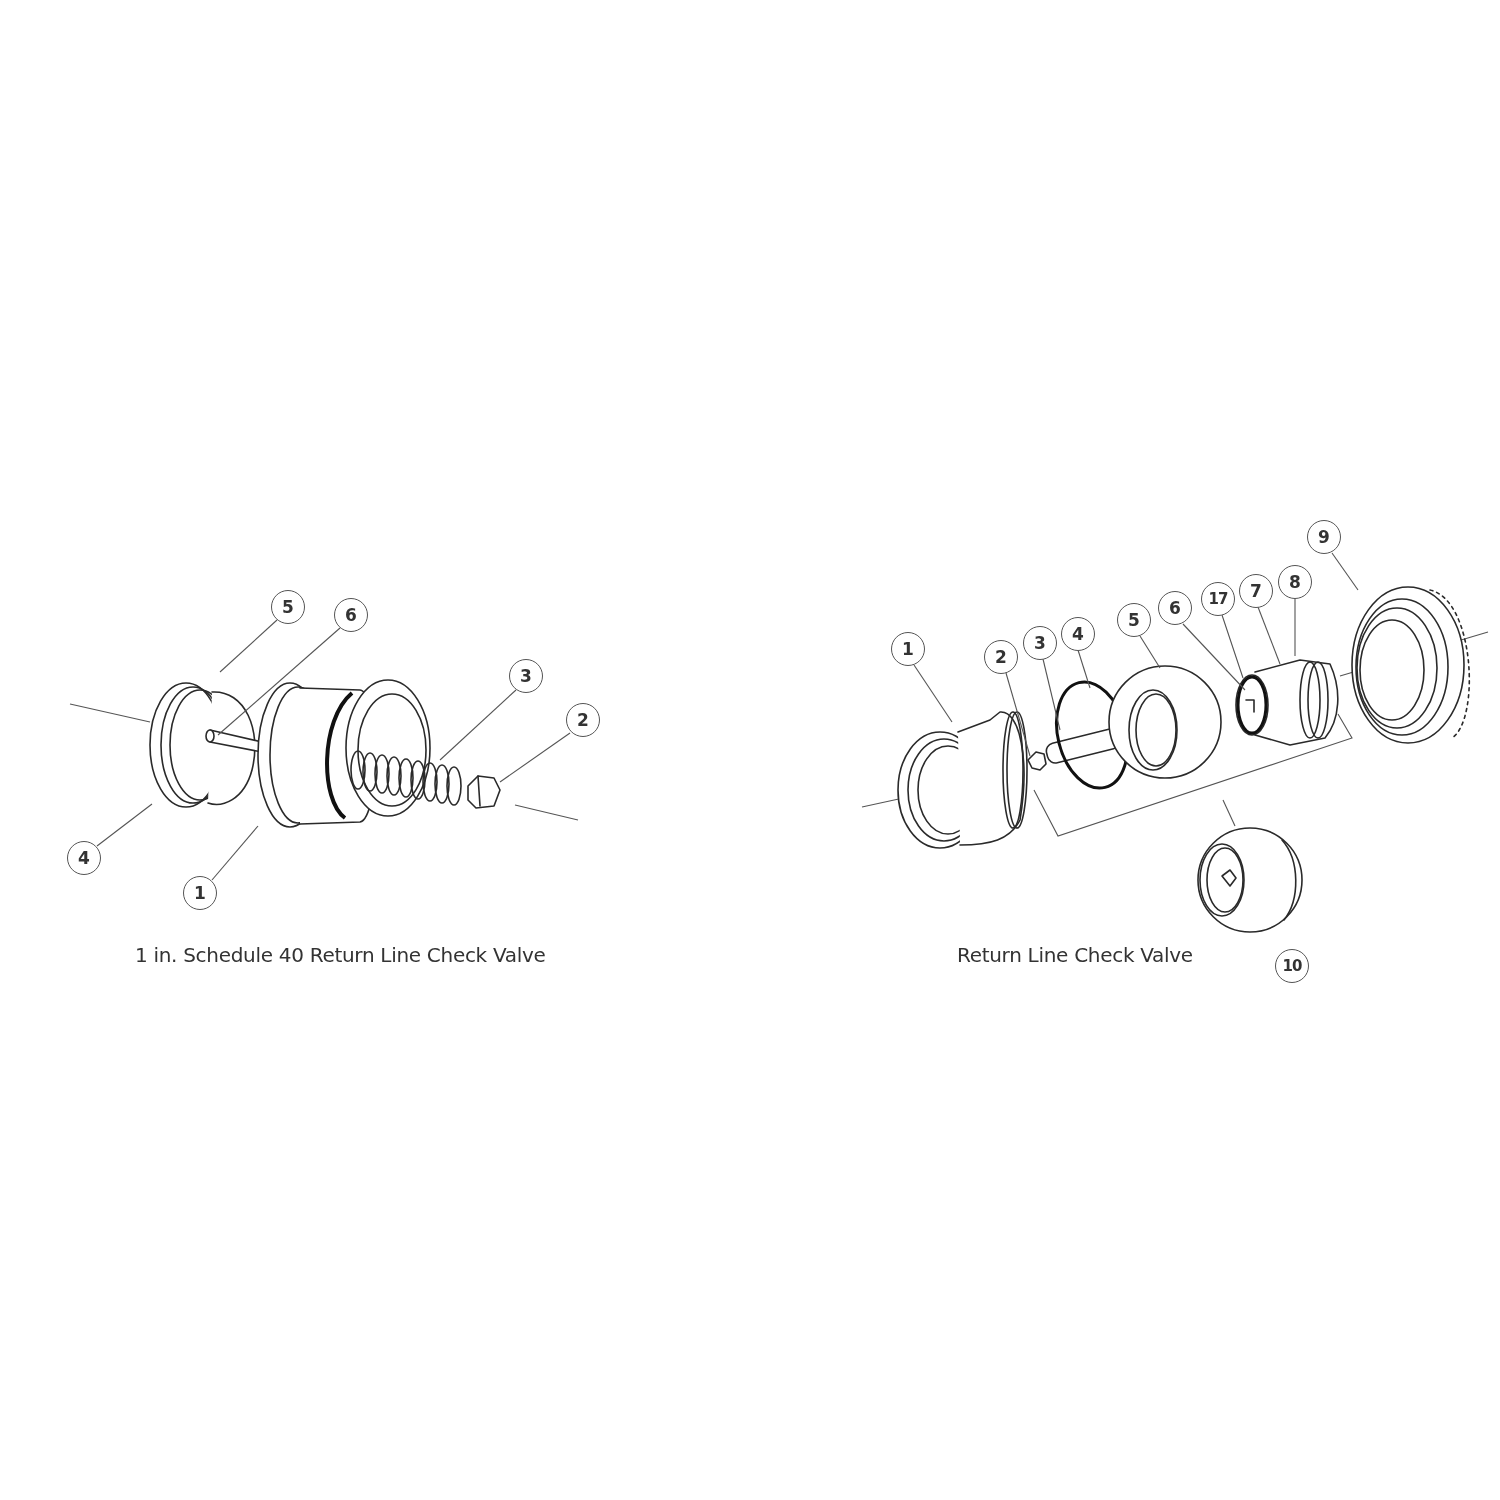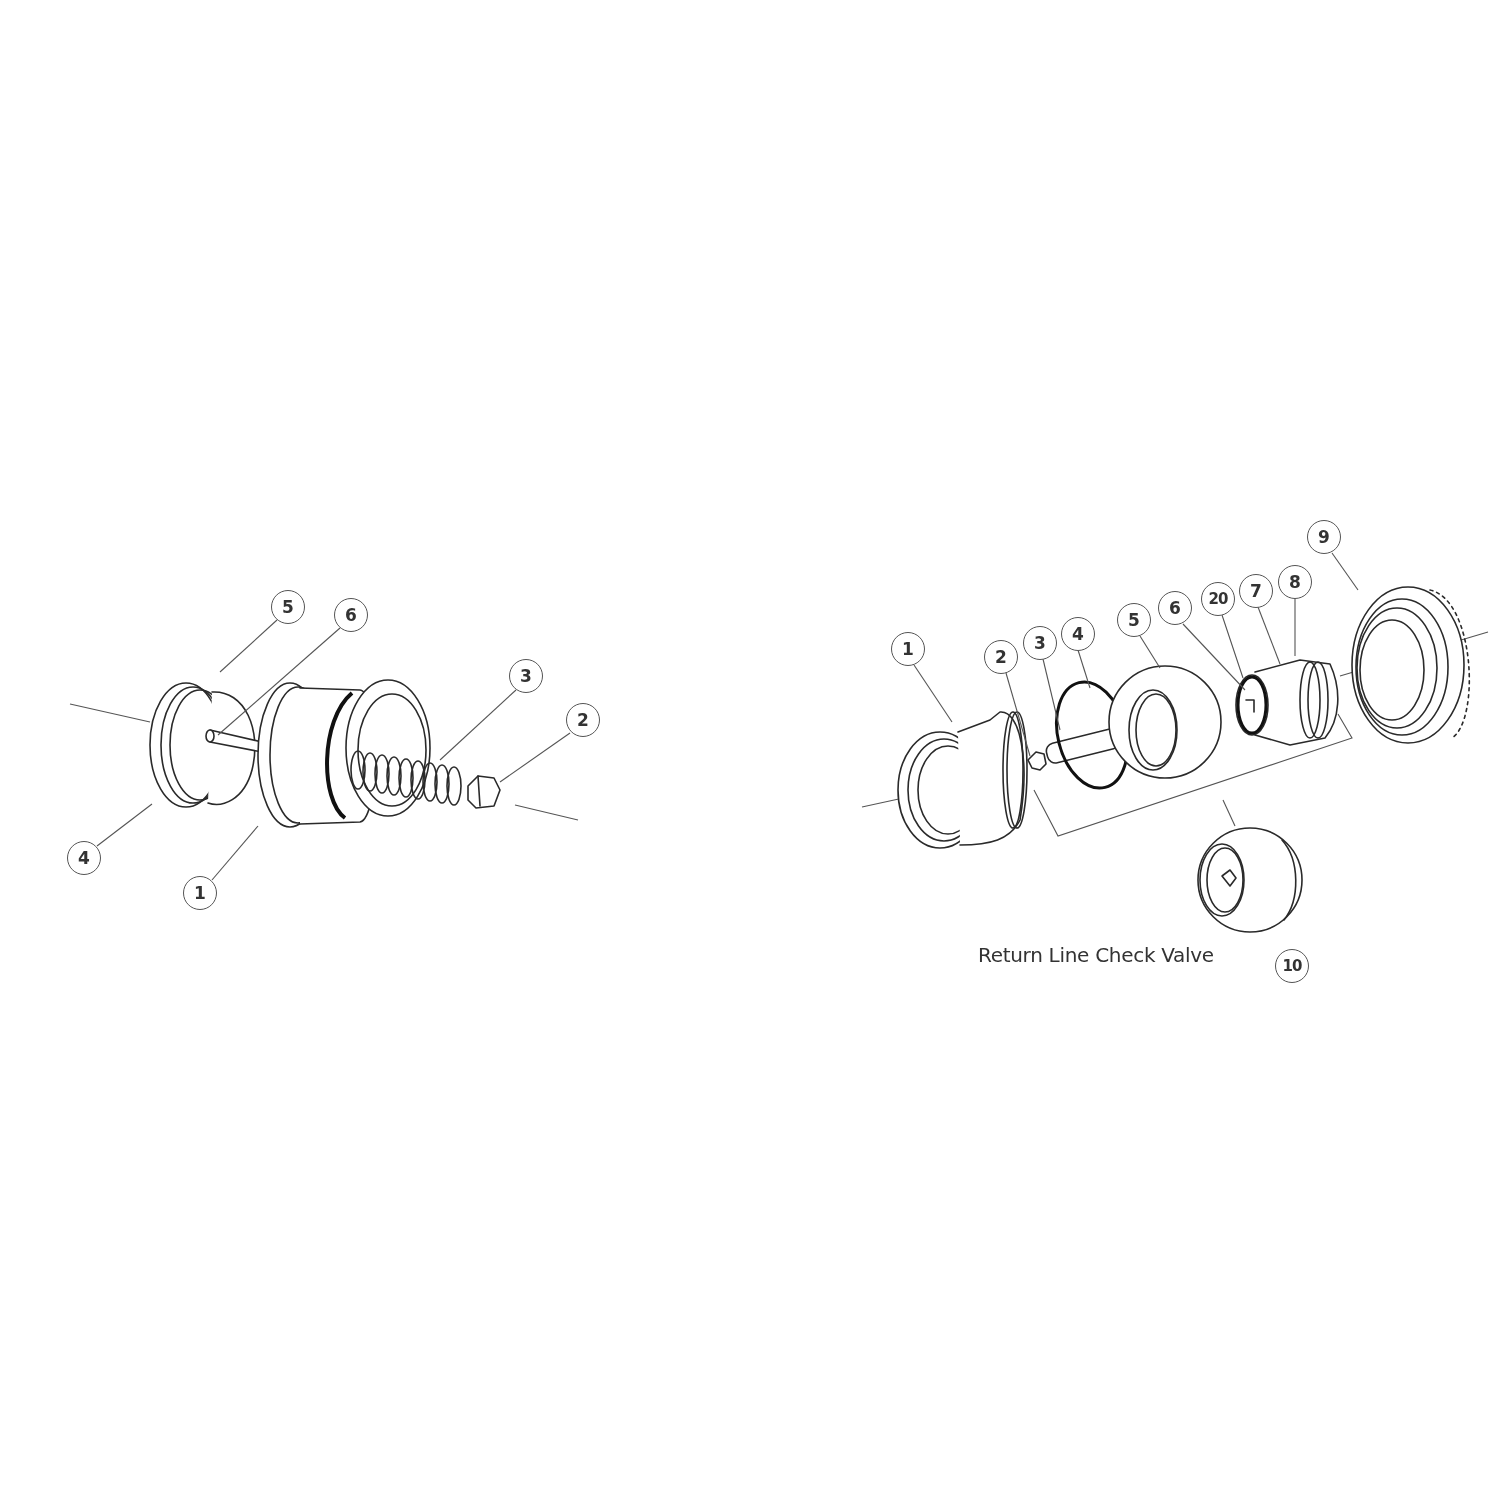--- a/index.html
+++ b/index.html
@@ -123,27 +123,28 @@
     <line class="ln-thin" x1="1332" y1="553" x2="1358" y2="590"></line>
   </svg>
 
   <div class="callout" style="left:288px;top:607px">5</div>
   <div class="callout" style="left:351px;top:615px">6</div>
   <div class="callout" style="left:526px;top:676px">3</div>
   <div class="callout" style="left:583px;top:720px">2</div>
   <div class="callout" style="left:84px;top:858px">4</div>
   <div class="callout" style="left:200px;top:893px">1</div>
 
+  <div class="caption" style="left:135px;top:943px">1 in. Schedule 40 Return Line Check Valve</div>
 
   <div class="callout" style="left:908px;top:649px">1</div>
   <div class="callout" style="left:1001px;top:657px">2</div>
   <div class="callout" style="left:1040px;top:643px">3</div>
   <div class="callout" style="left:1078px;top:634px">4</div>
   <div class="callout" style="left:1134px;top:620px">5</div>
   <div class="callout" style="left:1175px;top:608px">6</div>
-  <div class="callout small" style="left:1218px;top:599px">20</div>
+  <div class="callout small" style="left:1218px;top:599px">17</div>
   <div class="callout" style="left:1256px;top:591px">7</div>
   <div class="callout" style="left:1295px;top:582px">8</div>
   <div class="callout" style="left:1324px;top:537px">9</div>
   <div class="callout small" style="left:1292px;top:966px">10</div>
 
-  <div class="caption" style="left:978px;top:943px">Return Line Check Valve</div>
+  <div class="caption" style="left:957px;top:943px">Return Line Check Valve</div>
 </div>
 
 </body></html>

